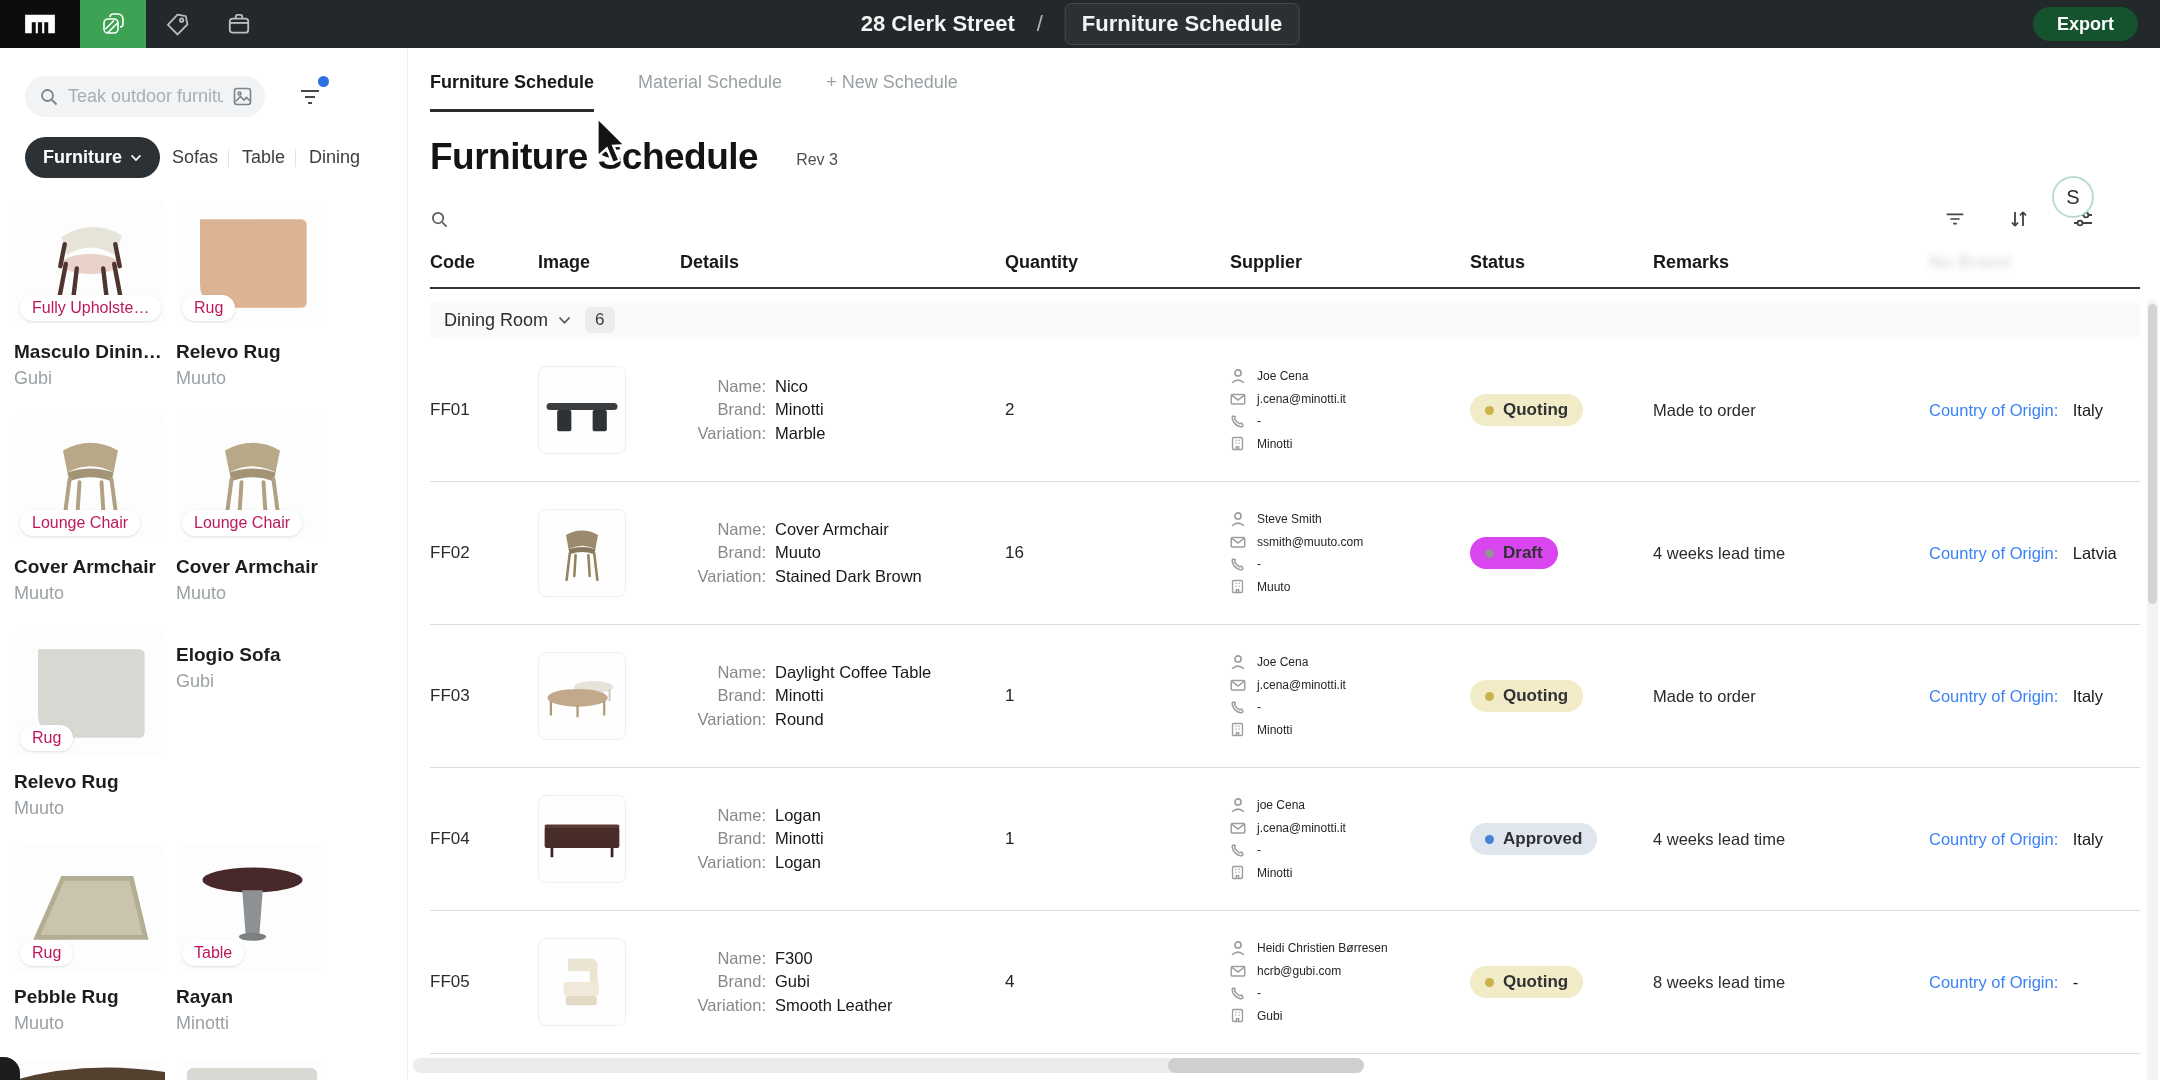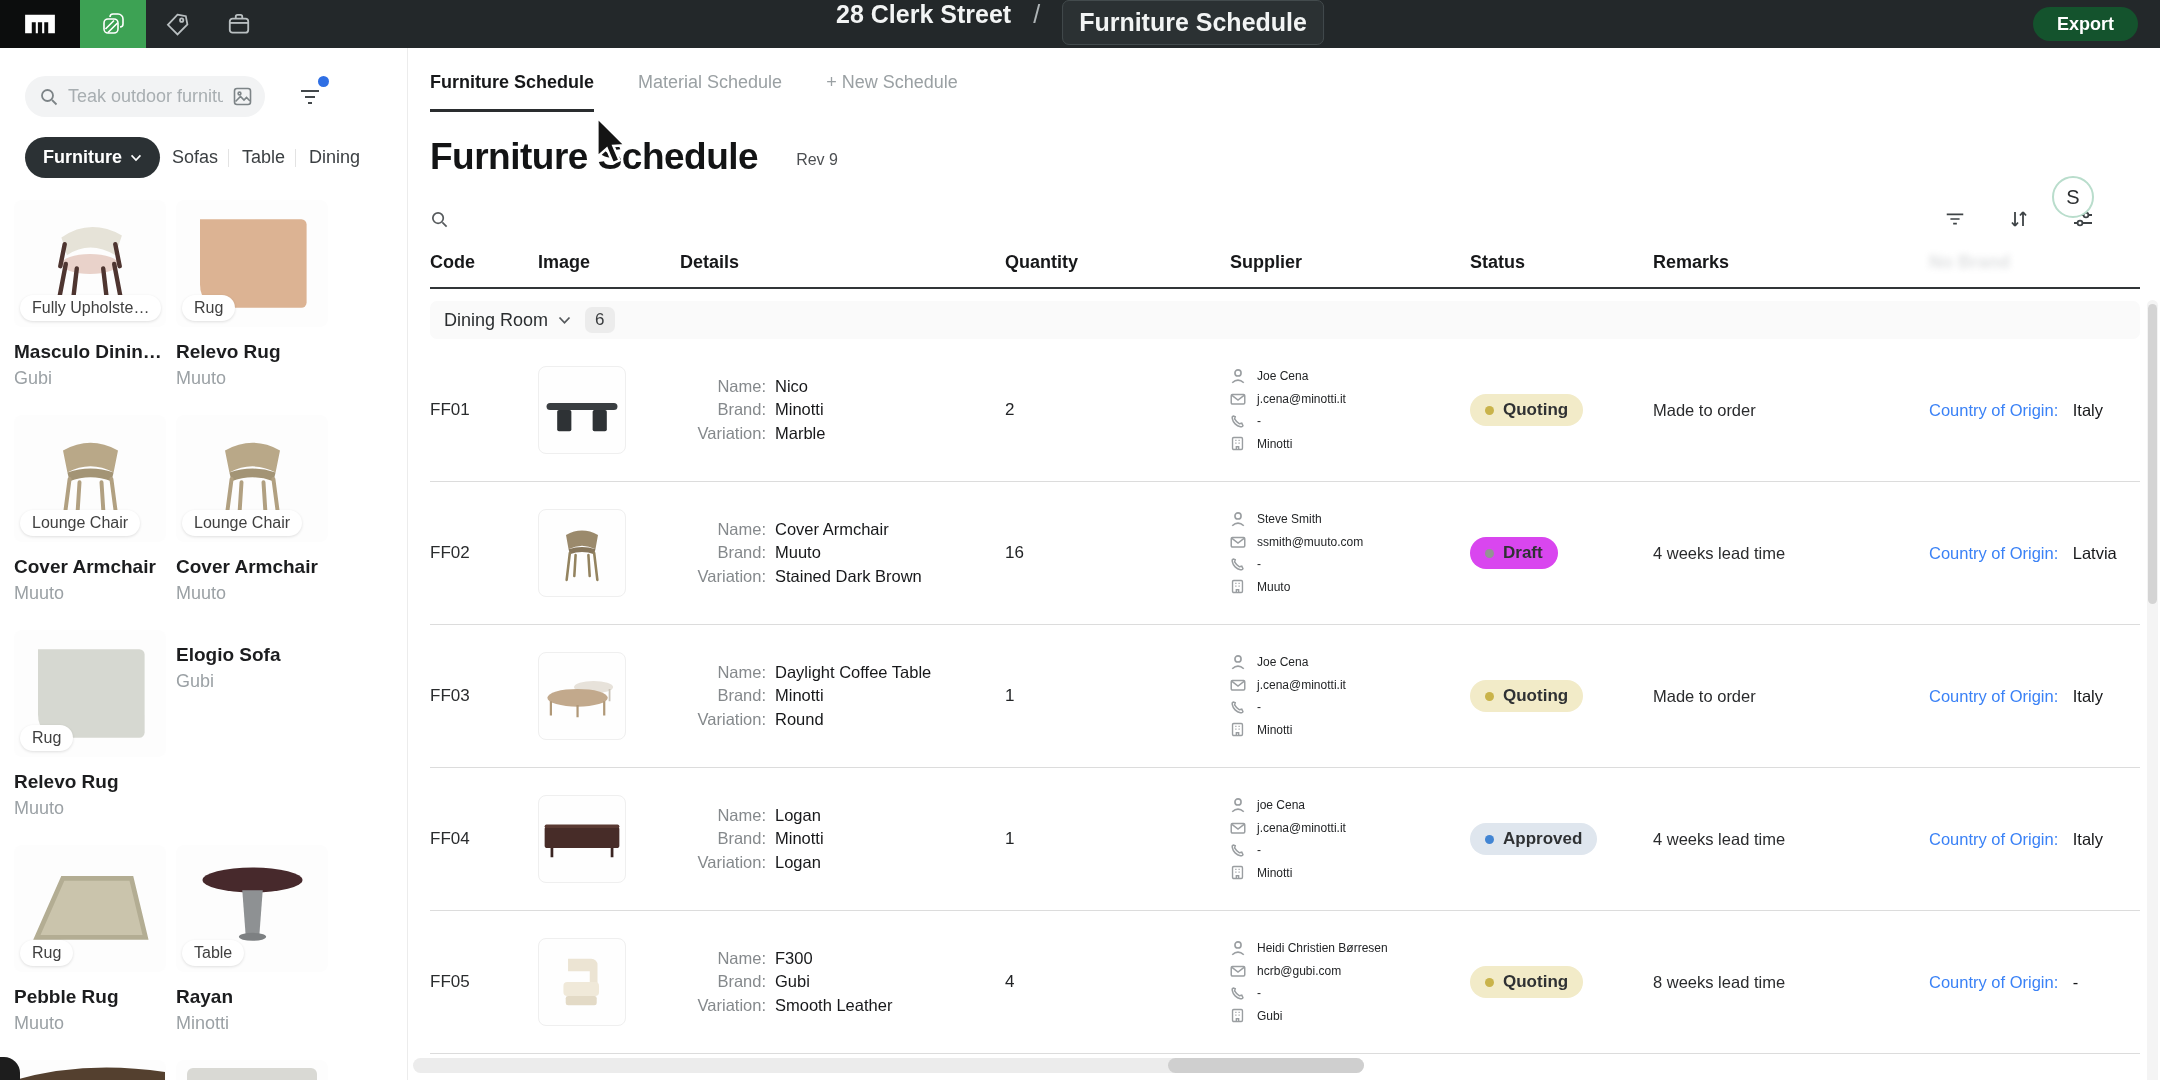--- a/index.html
+++ b/index.html
@@ -6,21 +6,21 @@
   html,body { width:2160px; height:1080px; overflow:hidden; background:#fff;
     font-family:"Liberation Sans", sans-serif; color:#1b1c1e; position:relative; }
 
   
   .topbar { height:48px; background:#23282a; display:flex; align-items:center; position:relative; z-index:5; }
   .logo-block { width:80px; height:48px; background:#0c0d0d; display:flex; align-items:center; justify-content:center; }
   .tool-tile { width:66px; height:48px; display:flex; align-items:center; justify-content:center; }
   .tool-tile.active { background:#3da254; }
   .tool-plain { width:62px; height:48px; display:flex; align-items:center; justify-content:center; }
   .crumbs { position:absolute; left:50%; top:0; height:48px; transform:translateX(-50%);
-    display:flex; align-items:flex-start; gap:22px; color:#f2f4f4; font-size:25px; font-weight:600; }
+    display:flex; align-items:center; gap:22px; color:#f2f4f4; font-size:22px; font-weight:600; }
   .crumb-pill { border:1px solid #434b4d; background:#2b3133; border-radius:7px; padding:7px 16px; font-weight:600; }
   .crumb-sep { color:#aeb4b6; font-weight:400; }
   .export-btn { position:absolute; right:22px; top:7px; height:34px; padding:0 24px; border:none;
     background:#14532d; color:#fff; font-size:18px; font-weight:700; border-radius:17px;
     font-family:"Liberation Sans", sans-serif; cursor:pointer; }
 
   
   .shell { display:flex; height:1032px; }
   .sidebar { width:408px; border-right:1px solid #ececec; position:relative; flex:none; }
   .main { flex:1; position:relative; padding-left:22px; }
@@ -38,21 +38,21 @@
   .cat-pill { display:flex; align-items:center; gap:8px; background:#2b3134; color:#fff; font-size:18px;
     font-weight:600; border-radius:21px; padding:10px 18px; }
   .cat-item { font-size:18px; color:#3c4043; padding:0 12px; position:relative; }
   .cat-item + .cat-item::before { content:""; position:absolute; left:-2px; top:2px; height:18px; width:1px; background:#e3e3e3; }
   .grid { display:grid; grid-template-columns:152px 152px; column-gap:10px; row-gap:0;
     margin:22px 0 0 14px; }
   .card { margin-bottom:26px; }
   .card-img { width:152px; height:127px; background:#fdfdfd; border-radius:8px; position:relative;
     display:flex; align-items:center; justify-content:center; overflow:hidden; }
   .tag { position:absolute; left:6px; bottom:6px; background:#fff; border-radius:14px; padding:4px 12px;
-    font-size:16px; color:#404040; box-shadow:0 1px 3px rgba(0,0,0,.12); white-space:nowrap; }
+    font-size:16px; color:#be185d; box-shadow:0 1px 3px rgba(0,0,0,.12); white-space:nowrap; }
   .card-title { font-size:19px; font-weight:700; color:#1c1d1f; margin-top:14px; white-space:nowrap;
     overflow:hidden; text-overflow:ellipsis; width:152px; }
   .card-brand { font-size:18px; color:#9ba1a5; margin-top:5px; }
 
   
   .tabs { display:flex; gap:44px; padding-top:24px; }
   .tab { font-size:18px; color:#9aa0a3; padding-bottom:16px; cursor:pointer; }
   .tab.active { color:#17181a; font-weight:700; border-bottom:3px solid #2a2d2f; }
   .title-row { display:flex; align-items:center; margin-top:24px; }
   .page-title { font-size:37px; font-weight:700; color:#131415; letter-spacing:-.5px; }
@@ -341,21 +341,21 @@
 
   <div class="main">
     <div class="tabs" id="tabs">
         <div class="tab active">Furniture Schedule</div>
         <div class="tab">Material Schedule</div>
         <div class="tab">+ New Schedule</div>
       </div>
 
     <div class="title-row">
       <div class="page-title">Furniture Schedule</div>
-      <div class="rev">Rev 9</div>
+      <div class="rev">Rev 3</div>
     </div>
     <div class="avatar">S</div>
 
     <div class="tablebar">
       <span>
         <svg width="19" height="19" viewBox="0 0 20 20" fill="none" stroke="#55595c" stroke-width="1.8">
           <circle cx="8.5" cy="8.5" r="5.5"></circle>
             <path d="M13 13 L17.5 17.5"></path>
         </svg>
       </span>

